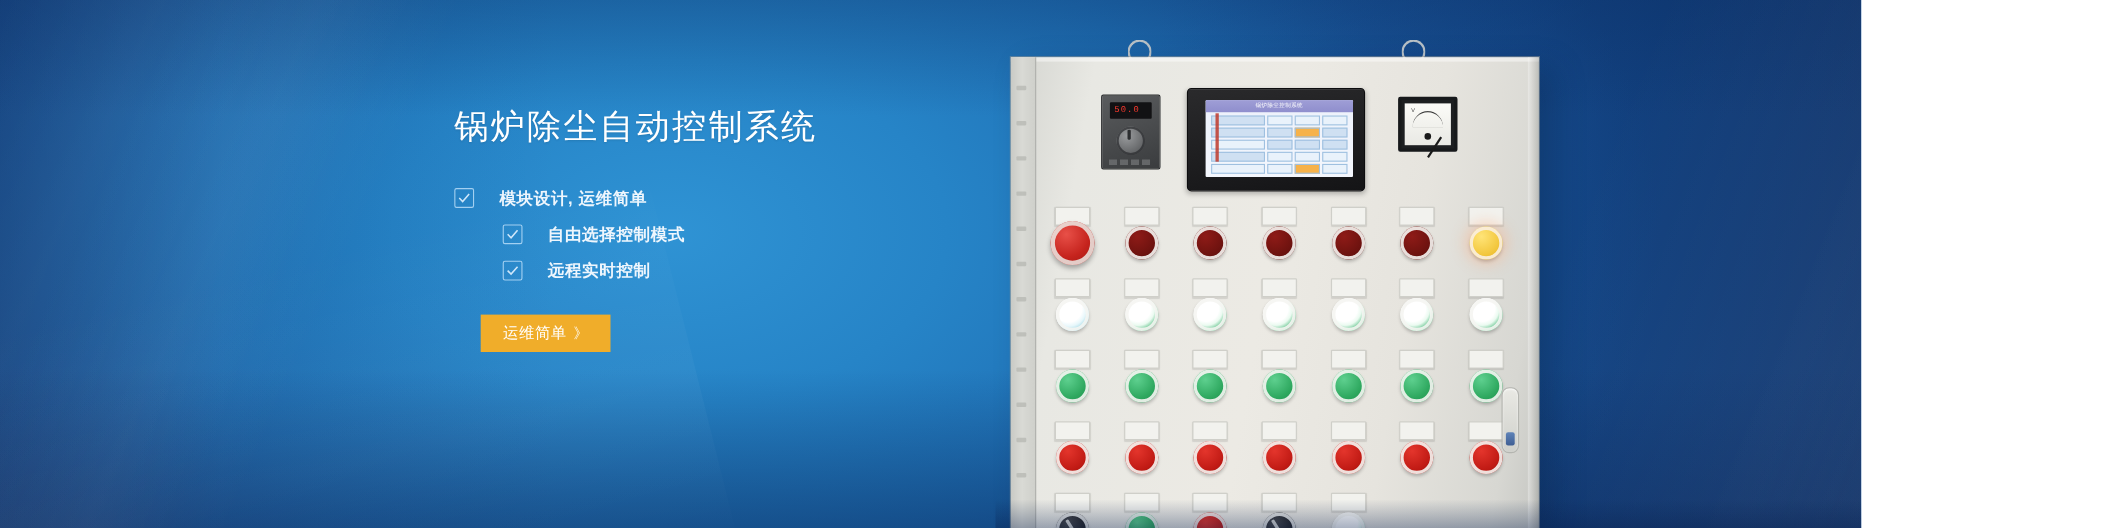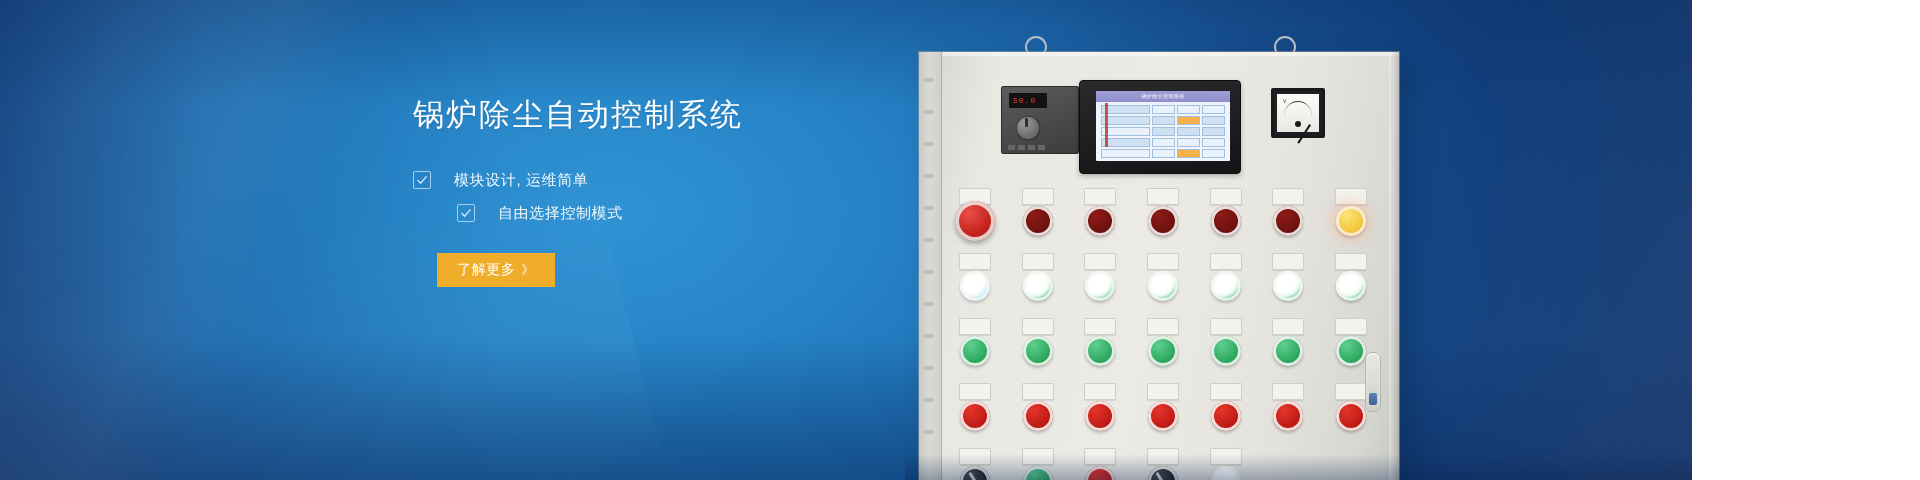--- a/index.html
+++ b/index.html
@@ -32,21 +32,21 @@
   .streak.s4{left:1640px;top:-160px;width:300px;height:860px;transform:rotate(22deg);
     background:linear-gradient(90deg,rgba(255,255,255,0) 0%,rgba(255,255,255,.05) 50%,rgba(255,255,255,0) 100%);}
   .streak.s5{left:-60px;top:230px;width:700px;height:360px;transform:rotate(-14deg);
     background:linear-gradient(180deg,rgba(255,255,255,0) 0%,rgba(255,255,255,.035) 55%,rgba(255,255,255,0) 100%);}
 
   
   .content{position:absolute;left:413px;top:96px;width:560px;z-index:6;}
   .title{color:#ffffff;font-size:31px;line-height:1.25;letter-spacing:2px;font-weight:400;
     white-space:nowrap;text-shadow:0 1px 2px rgba(0,0,0,.12);}
 
-  .features{margin-top:29px;}
+  .features{margin-top:29px;font-weight:bold;}
   .feature{display:flex;align-items:center;height:33px;margin-bottom:0;}
   .feature + .feature{margin-top:0px;padding-left:44px;}
   .chk{width:16px;height:16px;flex:0 0 16px;border:1px solid rgba(190,225,250,.82);
     border-radius:2px;position:relative;margin-right:23px;}
   .chk svg{position:absolute;left:1px;top:1px;}
   .feature-label{color:#eef6fd;font-size:15px;letter-spacing:.6px;white-space:nowrap;}
 
   .cta{display:inline-flex;align-items:center;justify-content:center;
     margin-top:23px;margin-left:24px;
     width:118px;height:34px;background:#f0ad2a;color:#ffffff;font-size:14px;
@@ -69,21 +69,21 @@
     background:linear-gradient(90deg,#c9cac5 0%,#d9dad5 45%,#cfd0cb 100%);
     border-right:1px solid rgba(150,152,148,.5);}
   .hinge i{position:absolute;left:5px;width:9px;height:4px;background:#b5b7b2;border-radius:1px;opacity:.75;}
   
   .cab-edge{position:absolute;right:0;top:0;width:10px;height:100%;
     background:linear-gradient(90deg,rgba(255,255,255,.35),rgba(120,124,120,.30));}
   .cab-top{position:absolute;left:0;right:0;top:0;height:4px;background:rgba(255,255,255,.45);}
 
   
   .inst-vfd{position:absolute;left:82px;top:34px;width:52px;height:66px;
-    background:linear-gradient(160deg,#5a5c5e,#3a3c3e);border:1px solid #2a2c2e;border-radius:2px;padding-left:24px;}
+    background:linear-gradient(160deg,#5a5c5e,#3a3c3e);border:1px solid #2a2c2e;border-radius:2px;}
   .vfd-screen{position:absolute;left:7px;top:6px;width:38px;height:15px;background:#121214;border-radius:1px;}
   .vfd-digits{position:absolute;left:4px;top:3px;font-family:"Liberation Mono","DejaVu Sans Mono",monospace;
     font-size:8px;color:#ff3a2e;letter-spacing:1px;line-height:9px;}
   .vfd-knob{position:absolute;left:13px;top:28px;width:26px;height:26px;border-radius:50%;
     background:radial-gradient(circle at 36% 32%,#9a9c9e,#6a6c6e 60%,#4c4e50 100%);
     box-shadow:inset 0 0 0 2px rgba(40,42,44,.7);}
   .vfd-knob::after{content:"";position:absolute;left:10px;top:3px;width:3px;height:9px;background:#2c2e30;border-radius:1px;}
   .vfd-btns{position:absolute;left:6px;top:58px;width:40px;height:5px;
     background:repeating-linear-gradient(90deg,#6e7072 0 7px,transparent 7px 10px);opacity:.8;}
 
@@ -179,25 +179,33 @@
 
       <div class="feature">
         <span class="chk">
           <svg width="14" height="14" viewBox="0 0 14 14">
               <polyline points="2.5,7 5.6,10.2 11.5,3.4" fill="none" stroke="#cfe7fa" stroke-width="1.4"></polyline>
             </svg>
         </span>
         <span class="feature-label">自由选择控制模式</span>
       </div>
 
+      <div class="feature">
+        <span class="chk">
+          <svg width="14" height="14" viewBox="0 0 14 14">
+              <polyline points="2.5,7 5.6,10.2 11.5,3.4" fill="none" stroke="#cfe7fa" stroke-width="1.4"></polyline>
+            </svg>
+        </span>
+        <span class="feature-label">远程实时控制</span>
+      </div>
 
     </div>
 
     <div class="cta">
-      <span>了解更多</span>
+      <span>运维简单</span>
       <span class="chev">》</span>
     </div>
 
   </div>
 
   <div class="photo">
 
     <div class="hook h1"></div>
     <div class="hook h2"></div>
 

